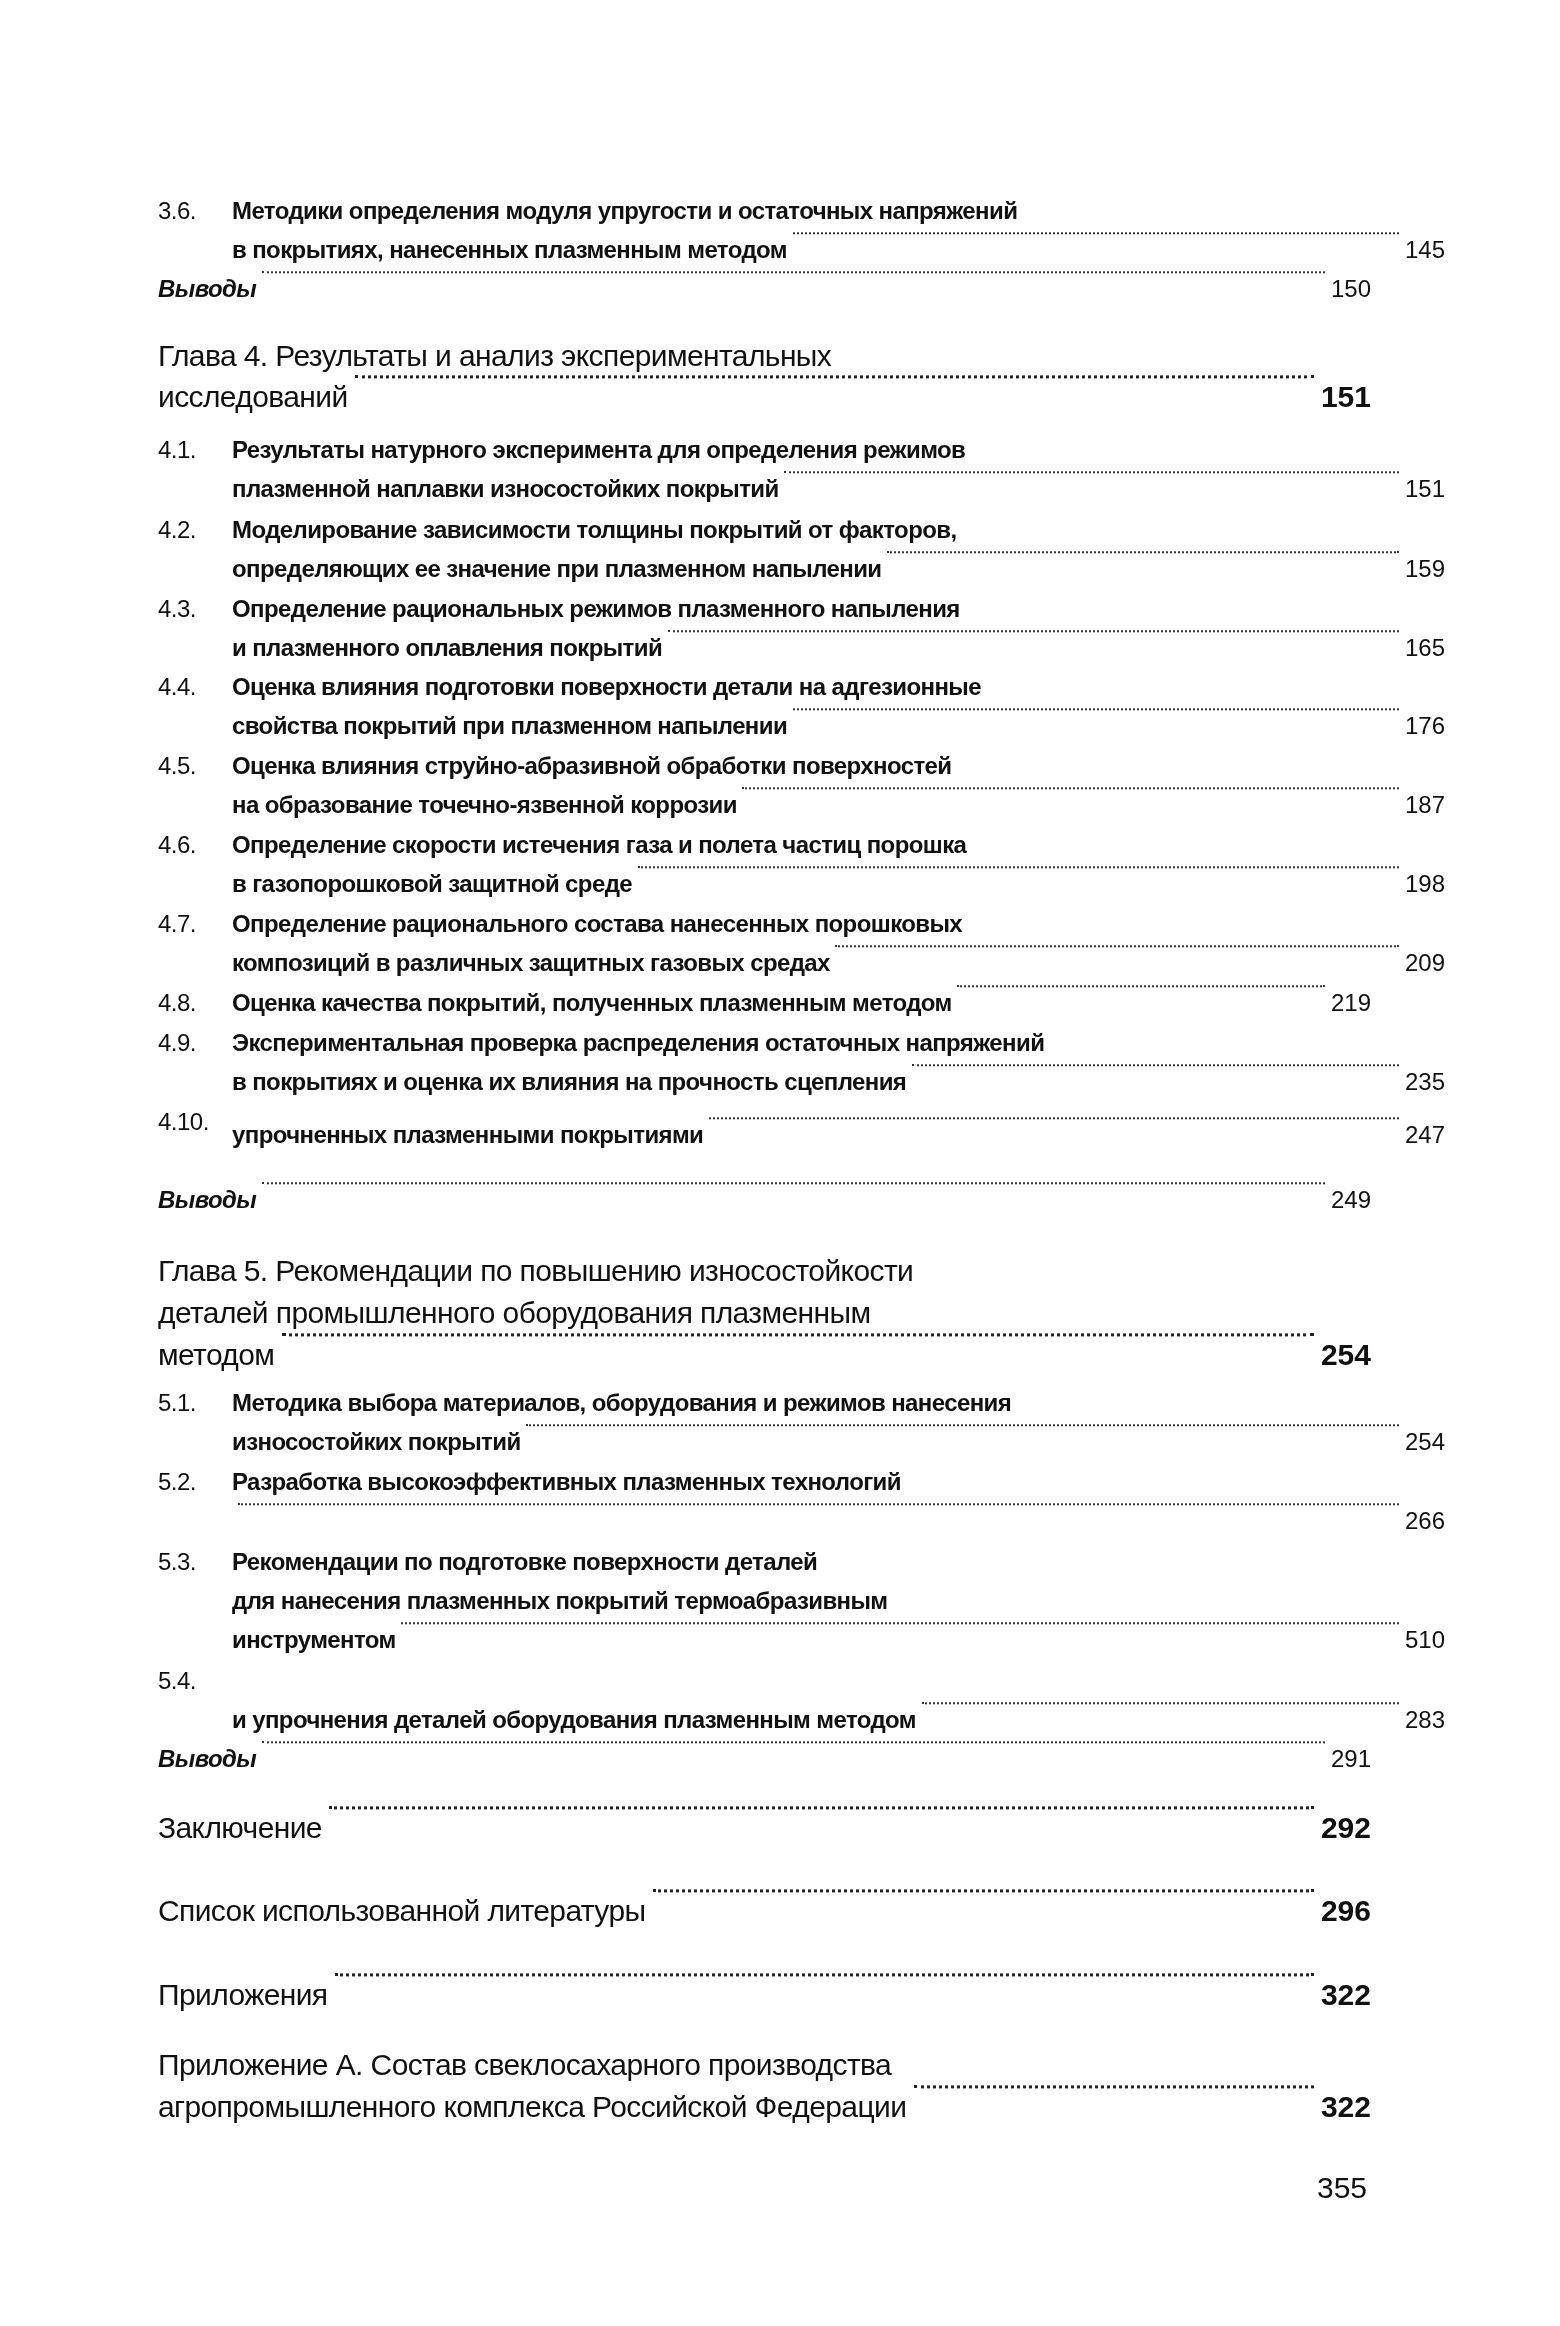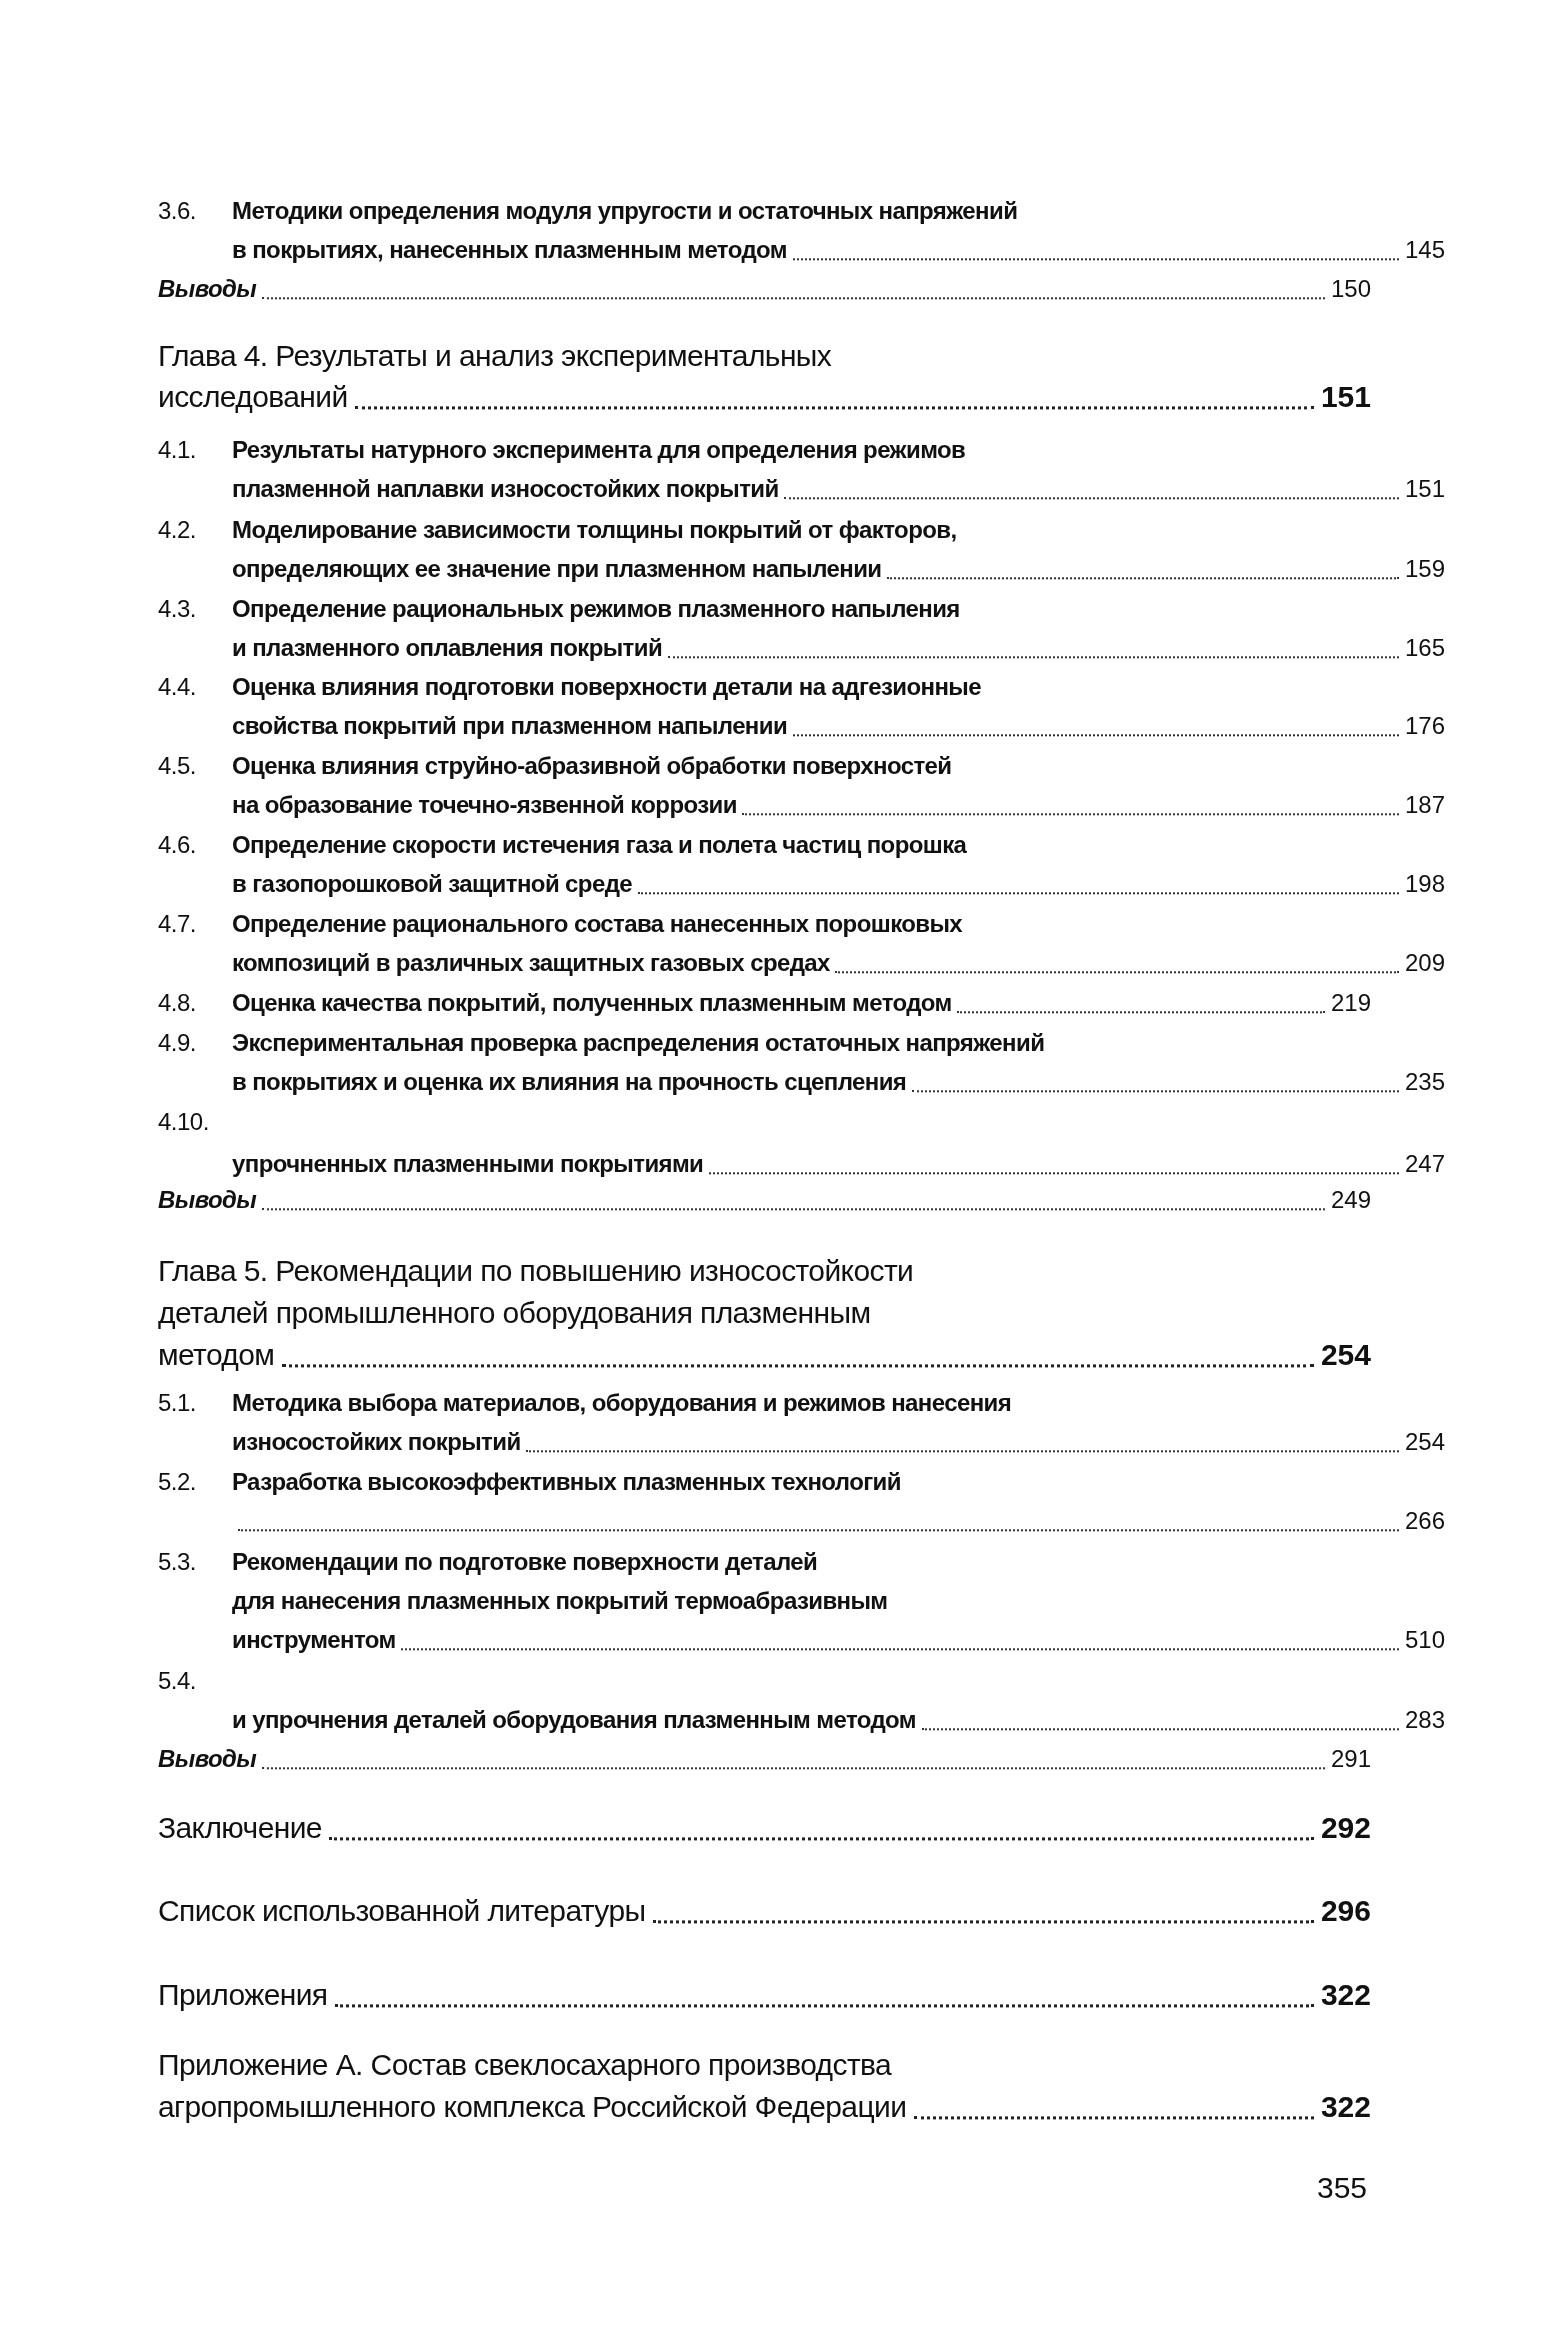--- a/index.html
+++ b/index.html
@@ -1,19 +1,19 @@
 <!DOCTYPE html>
 <html style="font-size:15px"><head>
 <meta charset="utf-8">
 <style>
   html, body { margin:0; padding:0; background:#ffffff; }
   body { width:1560px; height:2326px; position:relative; overflow:hidden;
          font-family:"Liberation Sans", sans-serif; color:#111; }
   .page { position:absolute; left:158px; top:0; width:1213px; }
-  .row { position:absolute; left:0; width:1213px; display:flex; align-items:flex-end; }
+  .row { position:absolute; left:0; width:1213px; display:flex; align-items:flex-start; }
   .num { width:74px; flex:none; font-size:24px; letter-spacing:-0.5px; }
   .txt { font-size:24px; letter-spacing:-0.6px; white-space:nowrap;font-weight:bold; }
   .indent { padding-left:74px; }
   .lead { flex:1; border-bottom:2.8px dotted #333; margin:0 5.6px; transform:translateY(-3.7px); min-width:18.6px; }
   .pg { font-size:24px; flex:none; text-align:right; }
   .ital { font-style:italic; }
   .h { font-weight:normal; font-size:30px; letter-spacing:-0.6px; white-space:nowrap; }
   .hpg { font-weight:bold; font-size:30px; flex:none; }
   .hlead { flex:1; border-bottom:3.7px dotted #222; margin:0 7.4px; transform:translateY(-4.6px); }
   .pagenum { position:absolute; left:1317px; top:2171px; font-size:30px; }
@@ -130,21 +130,21 @@
   </div>
   <div class="row indent" style="top:1068px">
     <span class="txt">в покрытиях и оценка их влияния на прочность сцепления</span>
     <span class="lead"></span>
     <span class="pg">235</span>
   </div>
 
   <div class="row" style="top:1108px">
     <span class="num">4.10.</span>
   </div>
-  <div class="row indent" style="top:1150px">
+  <div class="row indent" style="top:1121px">
     <span class="txt">упрочненных плазменными покрытиями</span>
     <span class="lead"></span>
     <span class="pg">247</span>
   </div>
 
   <div class="row" style="top:1186px">
     <span class="txt ital">Выводы</span>
     <span class="lead"></span>
     <span class="pg">249</span>
   </div>

